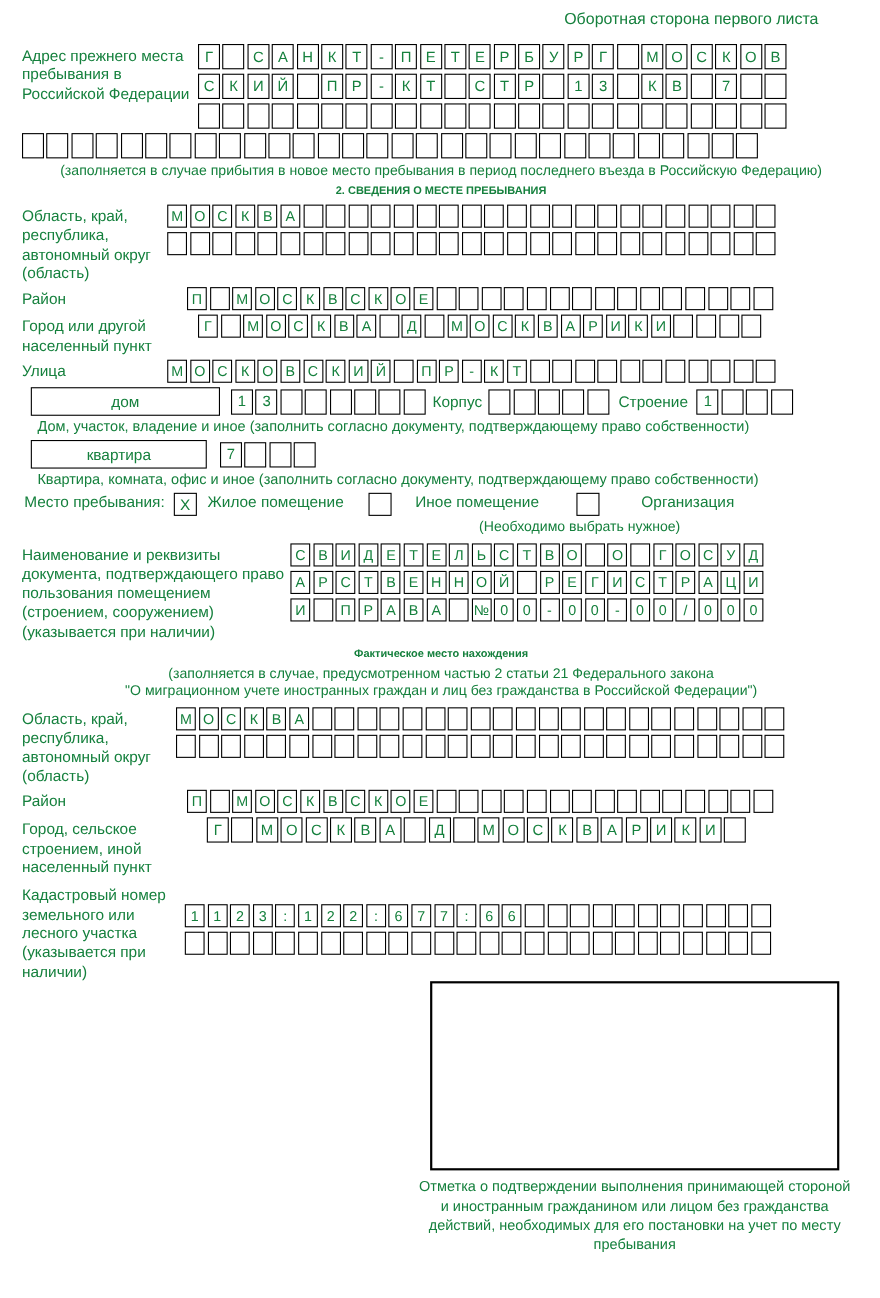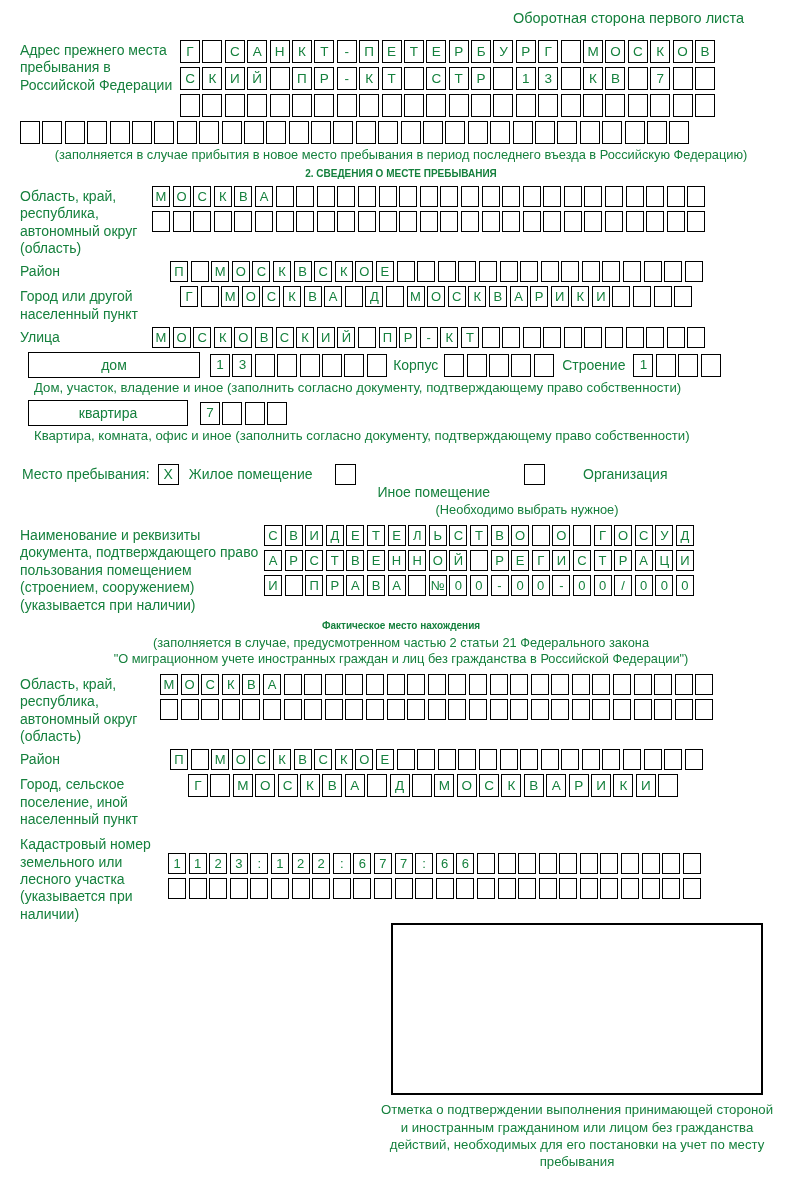--- a/index.html
+++ b/index.html
@@ -354,26 +354,26 @@
     <div class="widebox" style="width:160px;">квартира</div>
     <div class="cells" style="margin-left:12px;">
         <span class="cell">7</span>
         <span class="cell"></span>
         <span class="cell"></span>
         <span class="cell"></span>
       </div>
   </div>
   <div class="caption-left">Квартира, комната, офис и иное (заполнить согласно документу, подтверждающему право собственности)</div>
 
-  <div class="frow" style="align-items:center; margin-bottom:2px; margin-left:2px;">
+  <div class="frow" style="margin-bottom:2px; margin-left:2px;">
     <div class="inline-label" style="padding-top:0;">Место пребывания:</div>
     <span class="chk" style="margin-left:8px;">X</span>
     <div class="inline-label" style="padding-top:0; margin-left:10px;">Жилое помещение</div>
     <span class="chk" style="margin-left:22px;"></span>
-    <div class="inline-label" style="padding-top:0; margin-left:22px;margin-top:36px;">Иное помещение</div>
+    <div class="inline-label" style="padding-top:0; margin-left:22px;">Иное помещение</div>
     <span class="chk" style="margin-left:34px;"></span>
     <div class="inline-label" style="padding-top:0; margin-left:38px;">Организация</div>
   </div>
   <div class="caption" style="text-align:center; margin:0 0 7px 252px;">(Необходимо выбрать нужное)</div>
 
   <div class="frow" style="margin-bottom:6px;">
     <div class="flabel" style="width:244px;">Наименование и реквизиты документа, подтверждающего право пользования помещением (строением, сооружением) (указывается при наличии)</div>
     <div class="cellstack">
       <div class="cells">
           <span class="cell">С</span>
@@ -541,21 +541,21 @@
         <span class="cell"></span>
         <span class="cell"></span>
         <span class="cell"></span>
         <span class="cell"></span>
         <span class="cell"></span>
         <span class="cell"></span>
       </div>
   </div>
 
   <div class="frow" style="margin-bottom:6px;">
-    <div class="flabel" style="width:168px;">Город, сельское поселение, иной населенный пункт</div>
+    <div class="flabel" style="width:168px;">Город, сельское строением, иной населенный пункт</div>
     <div class="cells lg">
         <span class="cell">Г</span>
         <span class="cell"></span>
         <span class="cell">М</span>
         <span class="cell">О</span>
         <span class="cell">С</span>
         <span class="cell">К</span>
         <span class="cell">В</span>
         <span class="cell">А</span>
         <span class="cell"></span>

